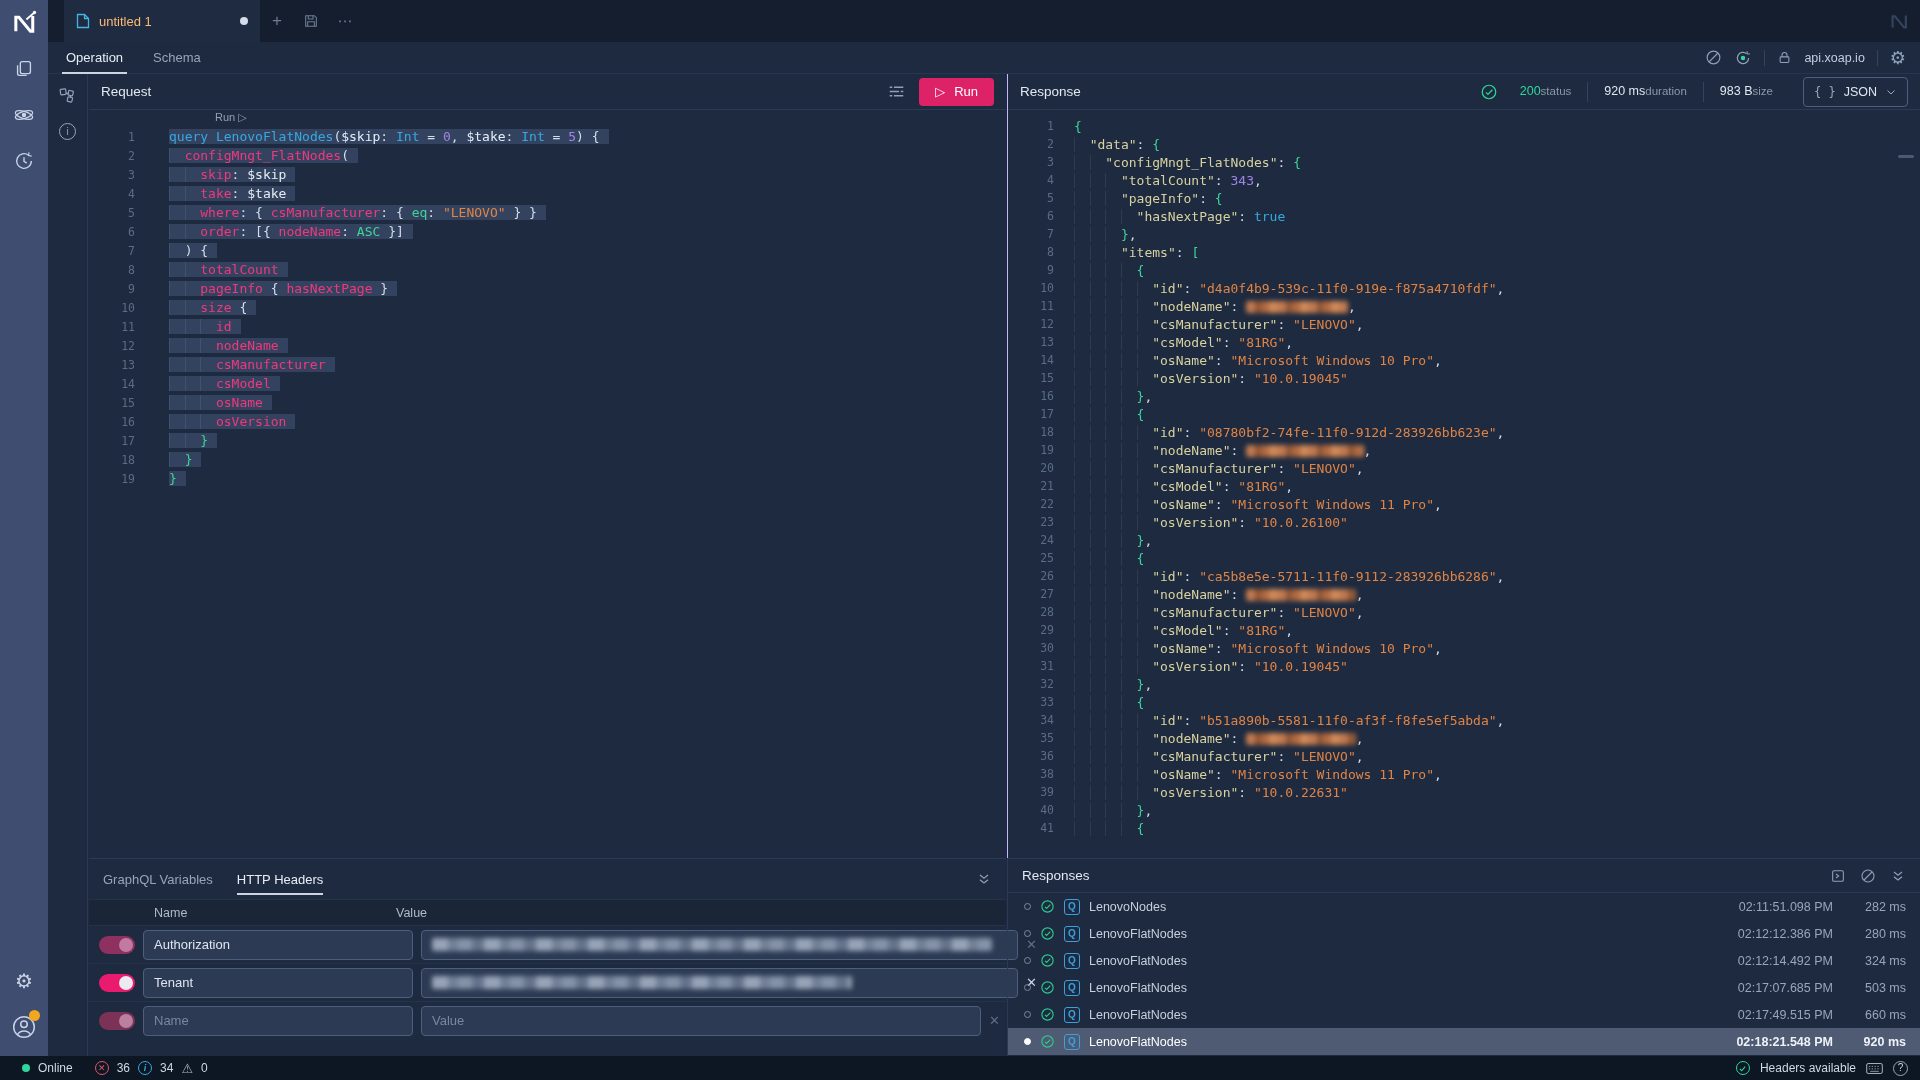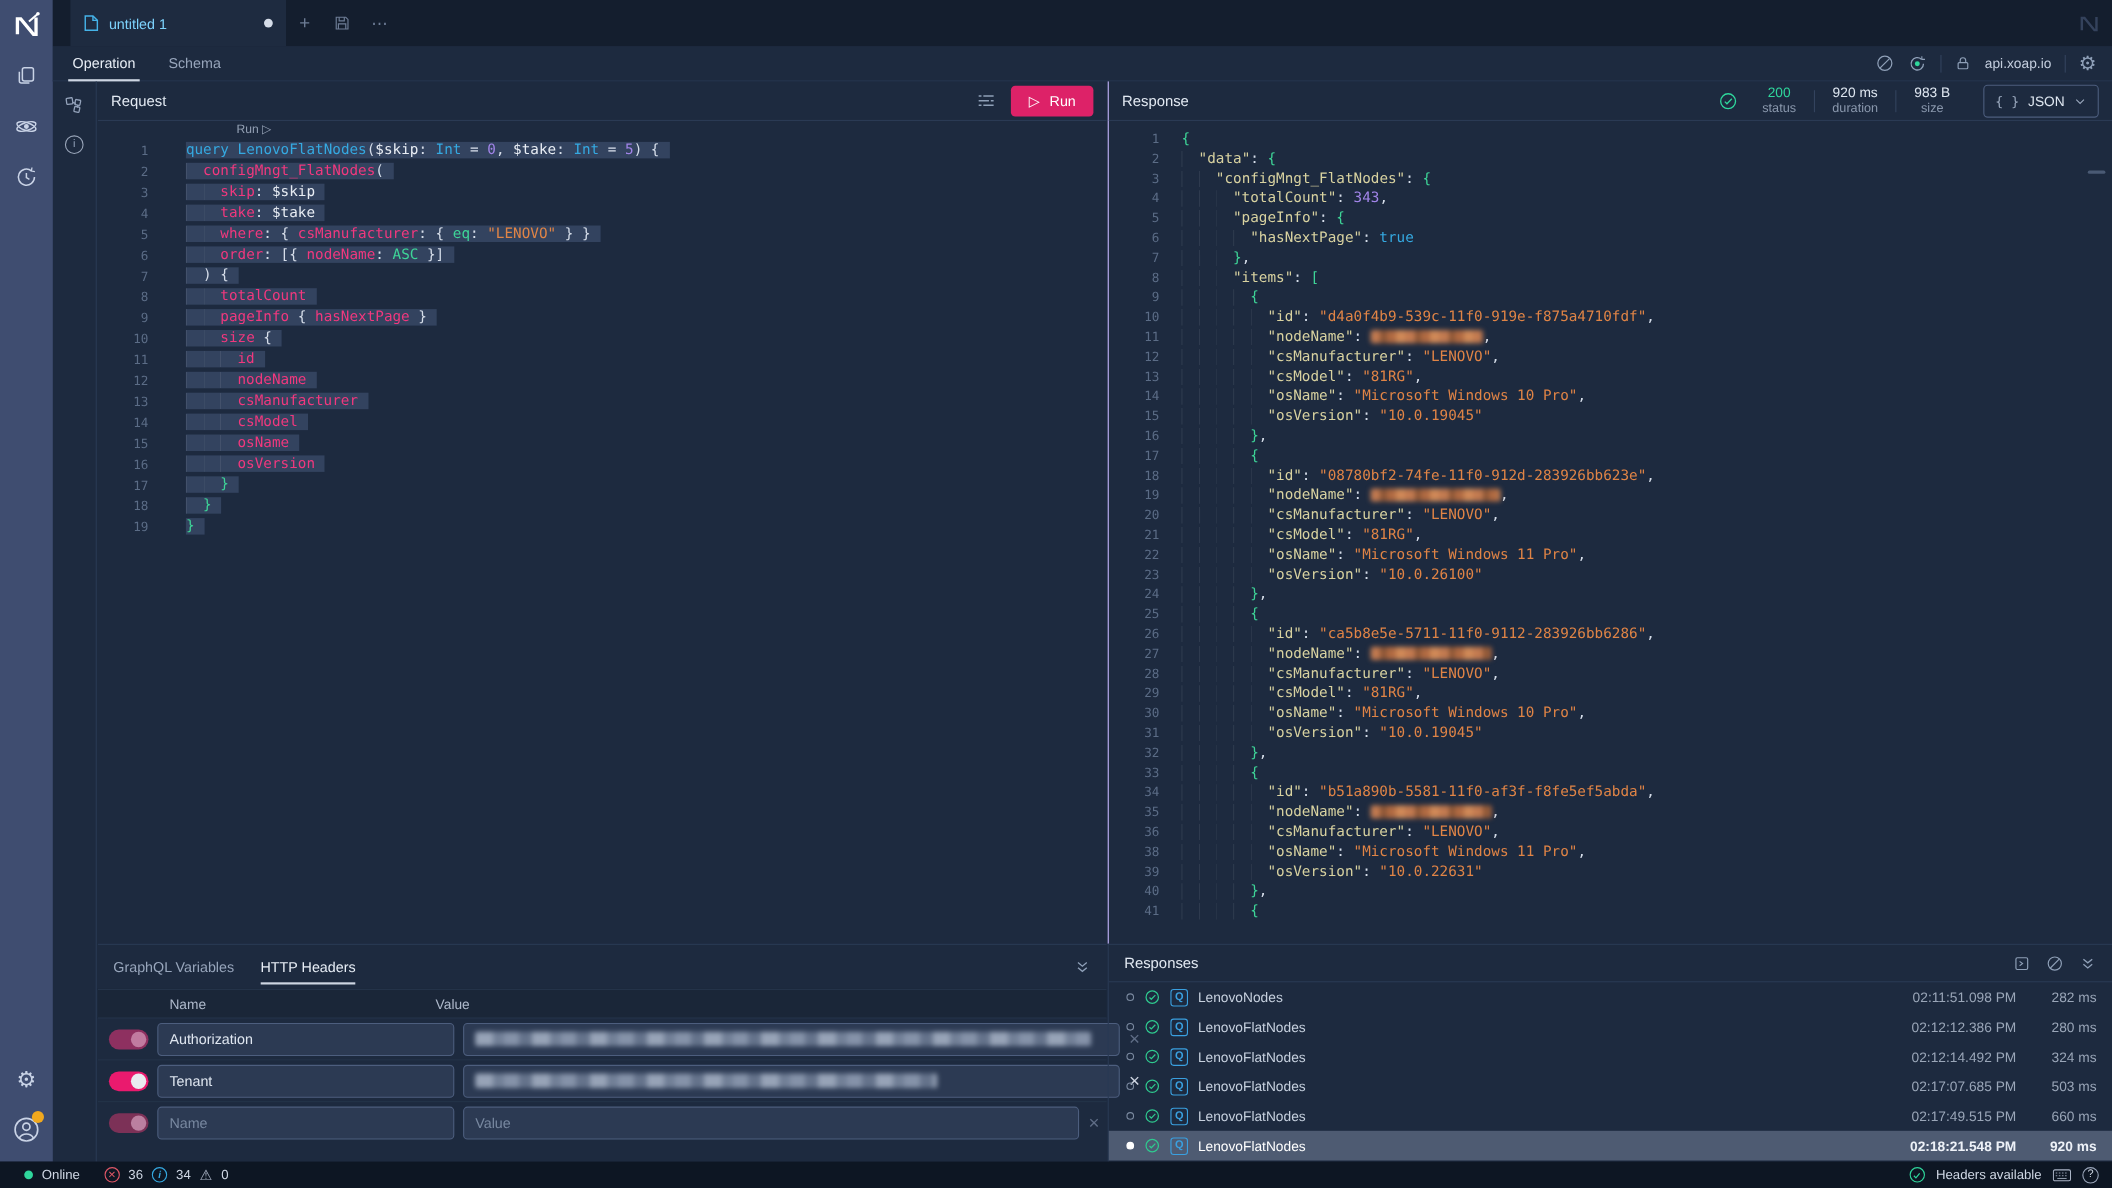--- a/index.html
+++ b/index.html
@@ -34,21 +34,21 @@
   .ring.blue { border-color:#35a9e1; color:#35a9e1; font-style:italic; font-weight:bold; }
   .ring.green { border-color:#2fd79c; color:#2fd79c; }
   .warn-glyph { color:#aab4c6; font-size:13px; }
   #statusbar .right { margin-left:auto; display:flex; align-items:center; gap:10px; }
 
   
   #tabbar { position:absolute; left:48px; top:0; width:1872px; height:42px; background:#141e2e;
             display:flex; align-items:stretch; }
   .doc-tab { margin-left:16px; width:196px; background:#1e2b40; display:flex; align-items:center;
              padding:0 12px; gap:9px; cursor:pointer; }
-  .doc-tab .title { color:#7dd3fc; font-size:13px; }
+  .doc-tab .title { color:#fdba74; font-size:13px; }
   .doc-tab .unsaved { margin-left:auto; width:8px; height:8px; border-radius:50%; background:#d5dce8; }
   .tab-action { width:34px; display:flex; align-items:center; justify-content:center; color:#6e7d96;
                 font-size:17px; cursor:pointer; }
   #tabbar .corner-logo { margin-left:auto; margin-right:10px; align-self:center; opacity:.5; }
 
   
   #navrow { position:absolute; left:48px; top:42px; width:1872px; height:32px; background:#1d2a3f;
             border-bottom:1px solid #26364f; display:flex; align-items:center; padding:0 14px; }
   .nav-tab { position:relative; height:32px; display:flex; align-items:center; padding:0 4px;
              margin-right:22px; color:#97a5bb; cursor:pointer; }
@@ -127,21 +127,21 @@
   .value-blur { height:13px; border-radius:2px; filter:blur(2.5px); opacity:.85;
     background:repeating-linear-gradient(90deg,#aab6c9 0 16px,#7e8ca3 16px 26px,#95a2b8 26px 40px,#6f7d95 40px 52px); }
   .row-close { margin-left:auto; font-size:13px; cursor:pointer; }
   .row-close.dim { color:#5f6d86; } .row-close.bright { color:#cfd6e2; }
 
   
   #response-panel { position:absolute; left:1007px; top:74px; width:913px; height:784px;
                     border-left:1px solid #c4b5fd; }
   #response-panel .panel-header { justify-content:space-between; }
   .resp-metrics { display:flex; align-items:center; gap:0; }
-  .metric { display:flex; flex-direction:column; align-items:center; padding:0 16px; line-height:1.25; }
+  .metric { display:flex; flex-direction:row; align-items:center; padding:0 16px; line-height:1.25; }
   .metric .val { font-size:12.5px; color:#dfe7f1; } .metric .val.green { color:#2fd79c; }
   .metric .lab { font-size:11.5px; color:#8a98ad; }
   .msep { width:1px; height:20px; background:#33435e; }
   .json-dd { display:flex; align-items:center; gap:8px; border:1px solid #4d5e7e; border-radius:4px;
              height:30px; padding:0 10px; margin-left:14px; cursor:pointer; }
   .json-dd .braces { color:#9aa8bd; font-family:"DejaVu Sans Mono",monospace; font-size:12px; }
   .json-dd .fmt { color:#dfe7f1; font-size:12.5px; }
   #response-editor { position:absolute; left:0; top:37px; right:0; bottom:0; overflow:hidden; padding-top:6px; }
   .scroll-thumb { position:absolute; right:6px; top:44px; width:16px; height:3px; border-radius:2px;
                   background:#4a5a74; }

